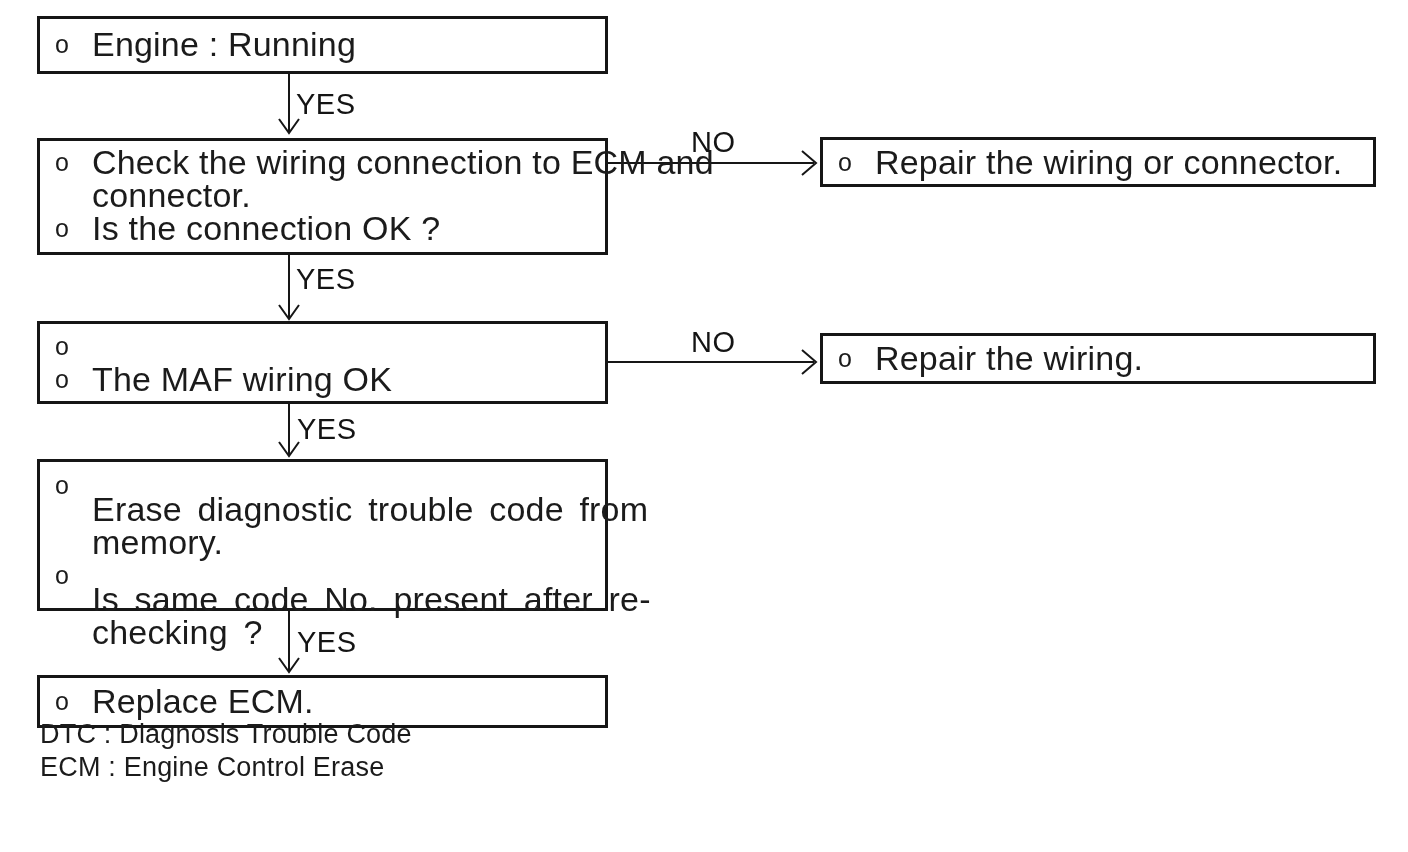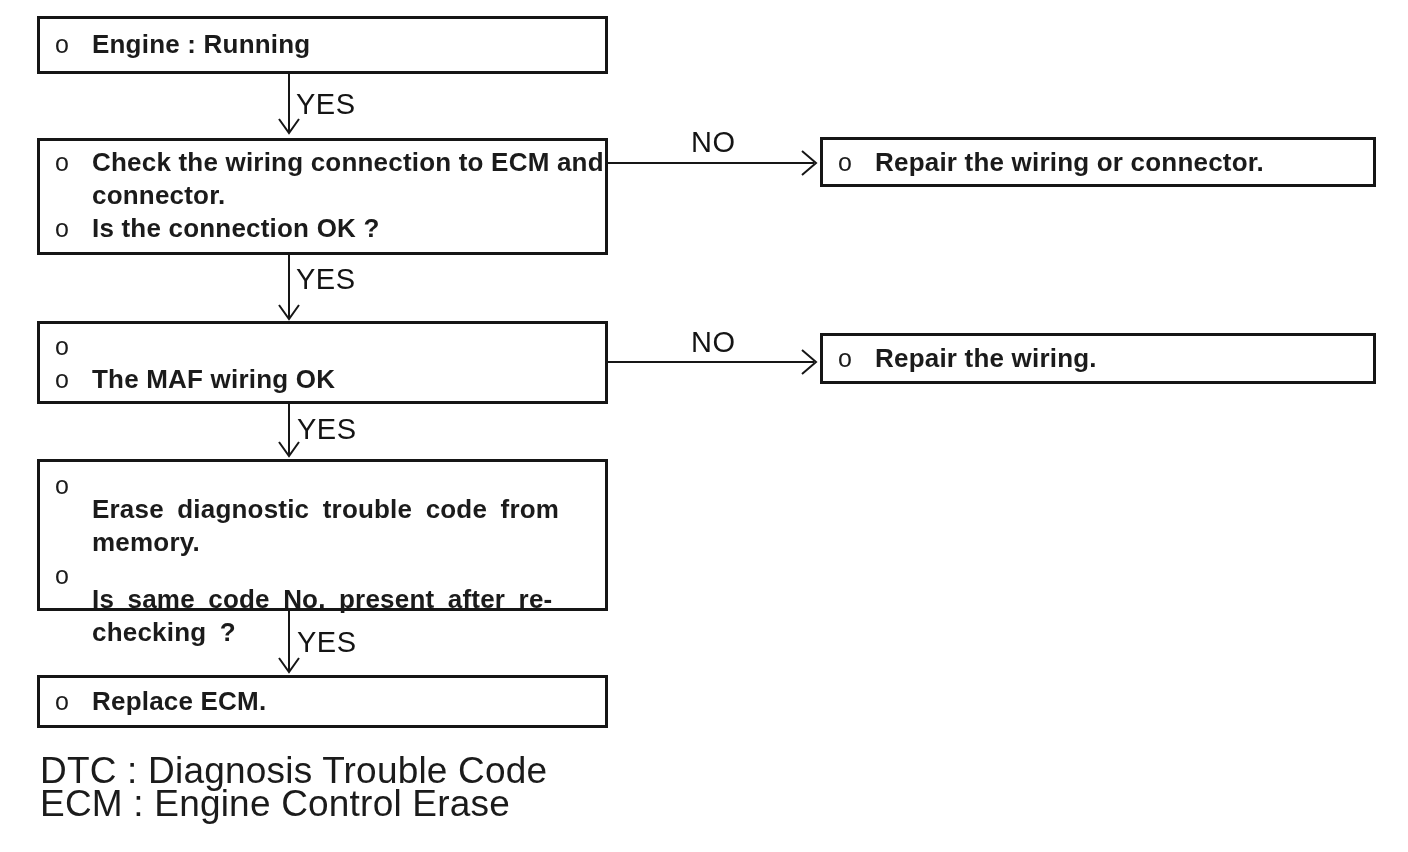--- a/index.html
+++ b/index.html
@@ -19,36 +19,35 @@
     background:#ffffff;
     padding:5px 0 0 15px;
   }
   .box.right{left:820px;width:556px;}
   .item{display:flex;align-items:flex-start;}
   .bullet{
     flex:0 0 37px;width:37px;
     font-size:25px;line-height:33px;
   }
   .txt{
-    font-size:26px;line-height:33px;
+    font-size:34px;line-height:33px;
     white-space:pre;
     letter-spacing:0.2px;
-    font-weight:bold;
   }
   .wide .txt{word-spacing:6px;margin-top:24px;}
   .flow-label{
     position:absolute;
     font-size:29px;line-height:1.1;
     letter-spacing:0.5px;
     color:#141414;
     text-align:center;
   }
   .legend{
-    position:absolute;left:40px;top:754px;
-    font-size:37px;line-height:33px;
+    position:absolute;left:40px;top:718px;
+    font-size:27px;line-height:33px;
     letter-spacing:0.2px;
   }
   svg.connectors{position:absolute;left:0;top:0;pointer-events:none;}
 </style>
 </head>
 <body>
 
 <div class="canvas">
 
   <svg class="connectors" width="1408" height="852" viewBox="0 0 1408 852" fill="none" stroke="#161616" stroke-width="2">

